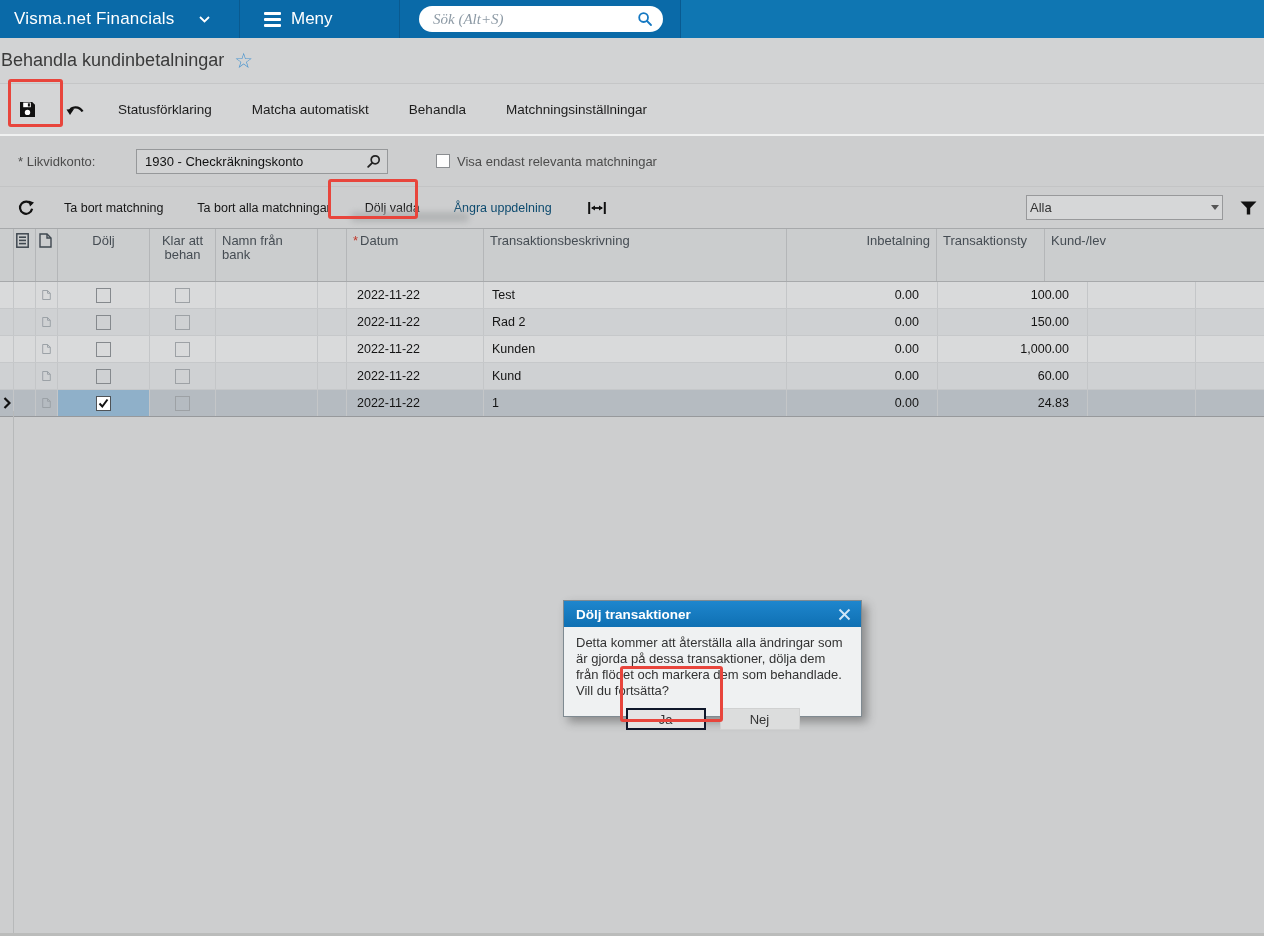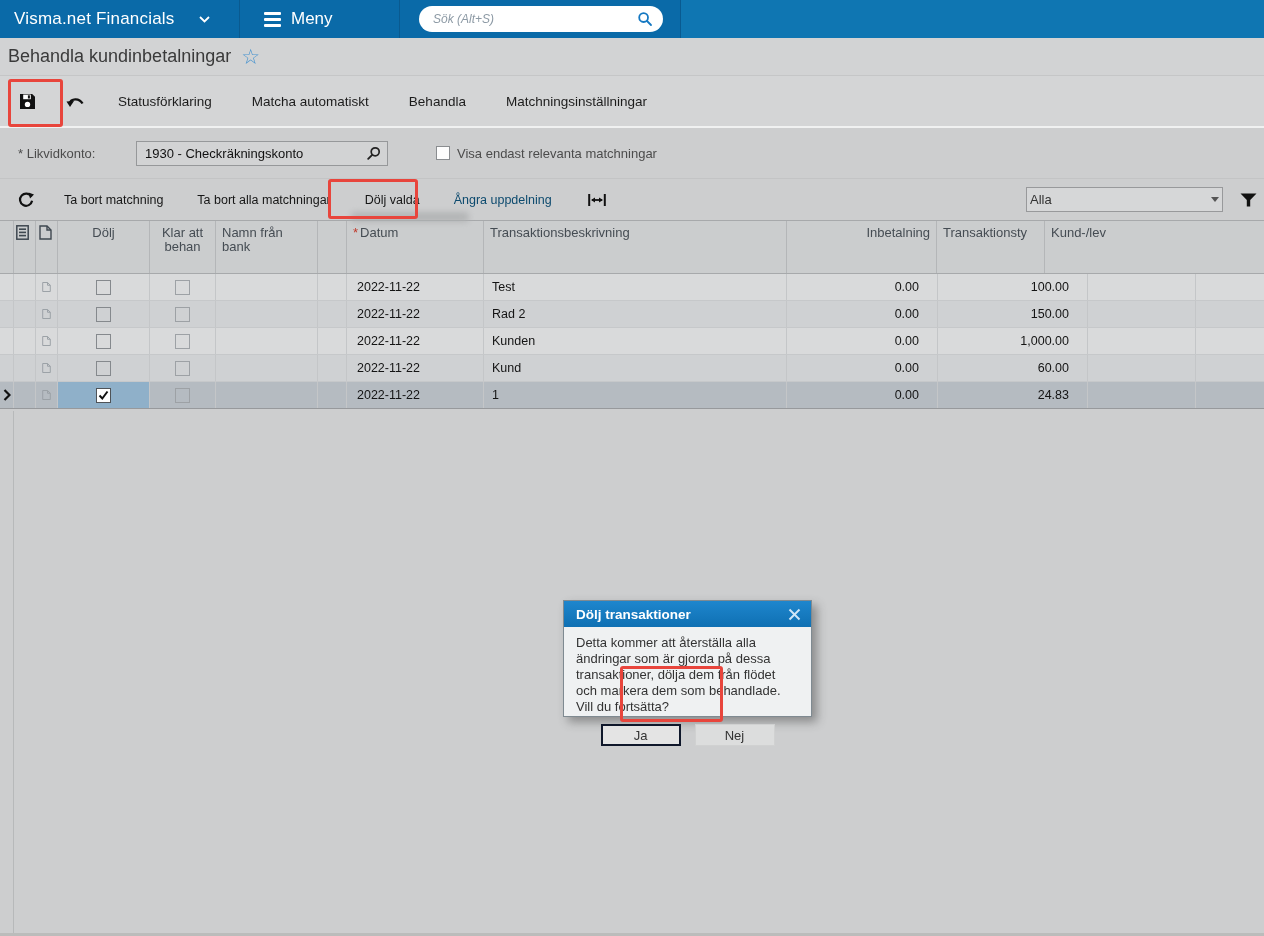--- a/index.html
+++ b/index.html
@@ -7,28 +7,28 @@
   body { font-family:"Liberation Sans","DejaVu Sans",sans-serif; background:#cdcecf; position:relative; color:#1a1a1a; }
 
   
   .topbar { height:38px; background:#0a6aa8; display:flex; align-items:stretch; }
   .tb-sec { display:flex; align-items:center; border-right:1px solid #095a90; }
   .tb-brand { width:240px; padding-left:14px; gap:24px; }
   .tb-brand .brand-txt { color:#fff; font-size:17px; letter-spacing:.2px; }
   .tb-menu { width:160px; padding-left:24px; gap:10px; color:#fff; font-size:17px; }
   .tb-search { width:281px; padding-left:19px; }
   .search-pill { width:244px; height:26px; background:#fff; border-radius:14px; display:flex; align-items:center; padding:0 10px 0 14px; }
-  .search-pill input { border:none; outline:none; flex:1; font-size:12px; font-style:italic; color:#0f172a; background:transparent; font-family:Liberation Sans, sans-serif; }
+  .search-pill input { border:none; outline:none; flex:1; font-size:15px; font-style:italic; color:#0f172a; background:transparent; font-family:Liberation Serif, serif; }
   .search-pill input::placeholder { color:#8d9aa5; font-style:italic; }
   .tb-rest { flex:1; background:#0f76b2; border-right:none; }
   .hamburger { display:inline-block; }
   .hamburger div { width:17px; height:3px; background:#fff; margin:3px 0; border-radius:1px; }
 
   
-  .pagebar { height:38px; background:#d2d3d4; display:flex; align-items:center; padding-left:8px; border-bottom:1px solid #c5c6c7; }
+  .pagebar { height:46px; background:#d2d3d4; display:flex; align-items:center; padding-left:1px; border-bottom:1px solid #c5c6c7; }
   .pagebar .ptitle { font-size:18px; color:#3a3a3a; }
   .pagebar .star { font-size:21px; color:#4994cf; margin-left:10px; line-height:1; }
 
   
   .toolbar { height:52px; background:#d4d5d6; display:flex; align-items:center; border-bottom:2px solid #f0f1f1; }
   .tool-ic { width:54px; height:48px; display:flex; align-items:center; justify-content:center; }
   .tool-btn { font-size:13.5px; color:#1c1c1c; padding:0 14px; margin:0 6px; height:30px; display:flex; align-items:center; cursor:pointer; }
 
   
   .filterrow { height:50px; background:#cdcecf; display:flex; align-items:center; }
@@ -74,21 +74,21 @@
   .blur-artifact { position:absolute; left:351px; top:212px; width:118px; height:10px; background:#aeb0b1; border-radius:4px; filter:blur(3px); opacity:.85; }
 
   
   .w-gutter{width:14px;} .w-note{width:22px;} .w-file{width:22px;} .w-dolj{width:92px;}
   .w-klar{width:66px; padding-left:11px; padding-right:11px;} .w-namn{width:102px;}
   .w-spacer{width:29px;} .w-datum{width:137px;} .w-beskr{width:303px;}
   .w-utbet{width:151px;} .w-inbet{width:150px;} .w-ttyp{width:108px; white-space:nowrap;}
   .w-kund{width:68px; border-right:none !important; white-space:nowrap;}
 
   
-  .dialog { position:absolute; left:563px; top:600px; width:249px; height:117px; background:#eff1f2; border:1px solid #7f8a91; box-shadow:5px 5px 9px rgba(60,60,60,.45); z-index:40; }
+  .dialog { position:absolute; left:563px; top:600px; width:299px; height:117px; background:#eff1f2; border:1px solid #7f8a91; box-shadow:5px 5px 9px rgba(60,60,60,.45); z-index:40; }
   .dlg-title { height:26px; background:linear-gradient(#1e86cd,#0f70b3); color:#fff; font-weight:bold; font-size:13.5px; display:flex; align-items:center; padding:0 10px 0 12px; }
   .dlg-title .t { flex:1; }
   .dlg-close { display:flex; cursor:pointer; }
   .dlg-body { padding:8px 12px 0 12px; font-size:13px; color:#333; line-height:16px; }
   .dlg-btns { display:flex; justify-content:center; gap:14px; margin-top:9px; }
   .dlg-btn { width:80px; height:22px; font-size:13px; color:#333; display:flex; align-items:center; justify-content:center; cursor:pointer; }
   .dlg-btn.yes { background:#e4e4e4; border:2px solid #0f172a; }
   .dlg-btn.no  { background:#dcdddd; border:1px solid #d0d1d1; }
 
   

